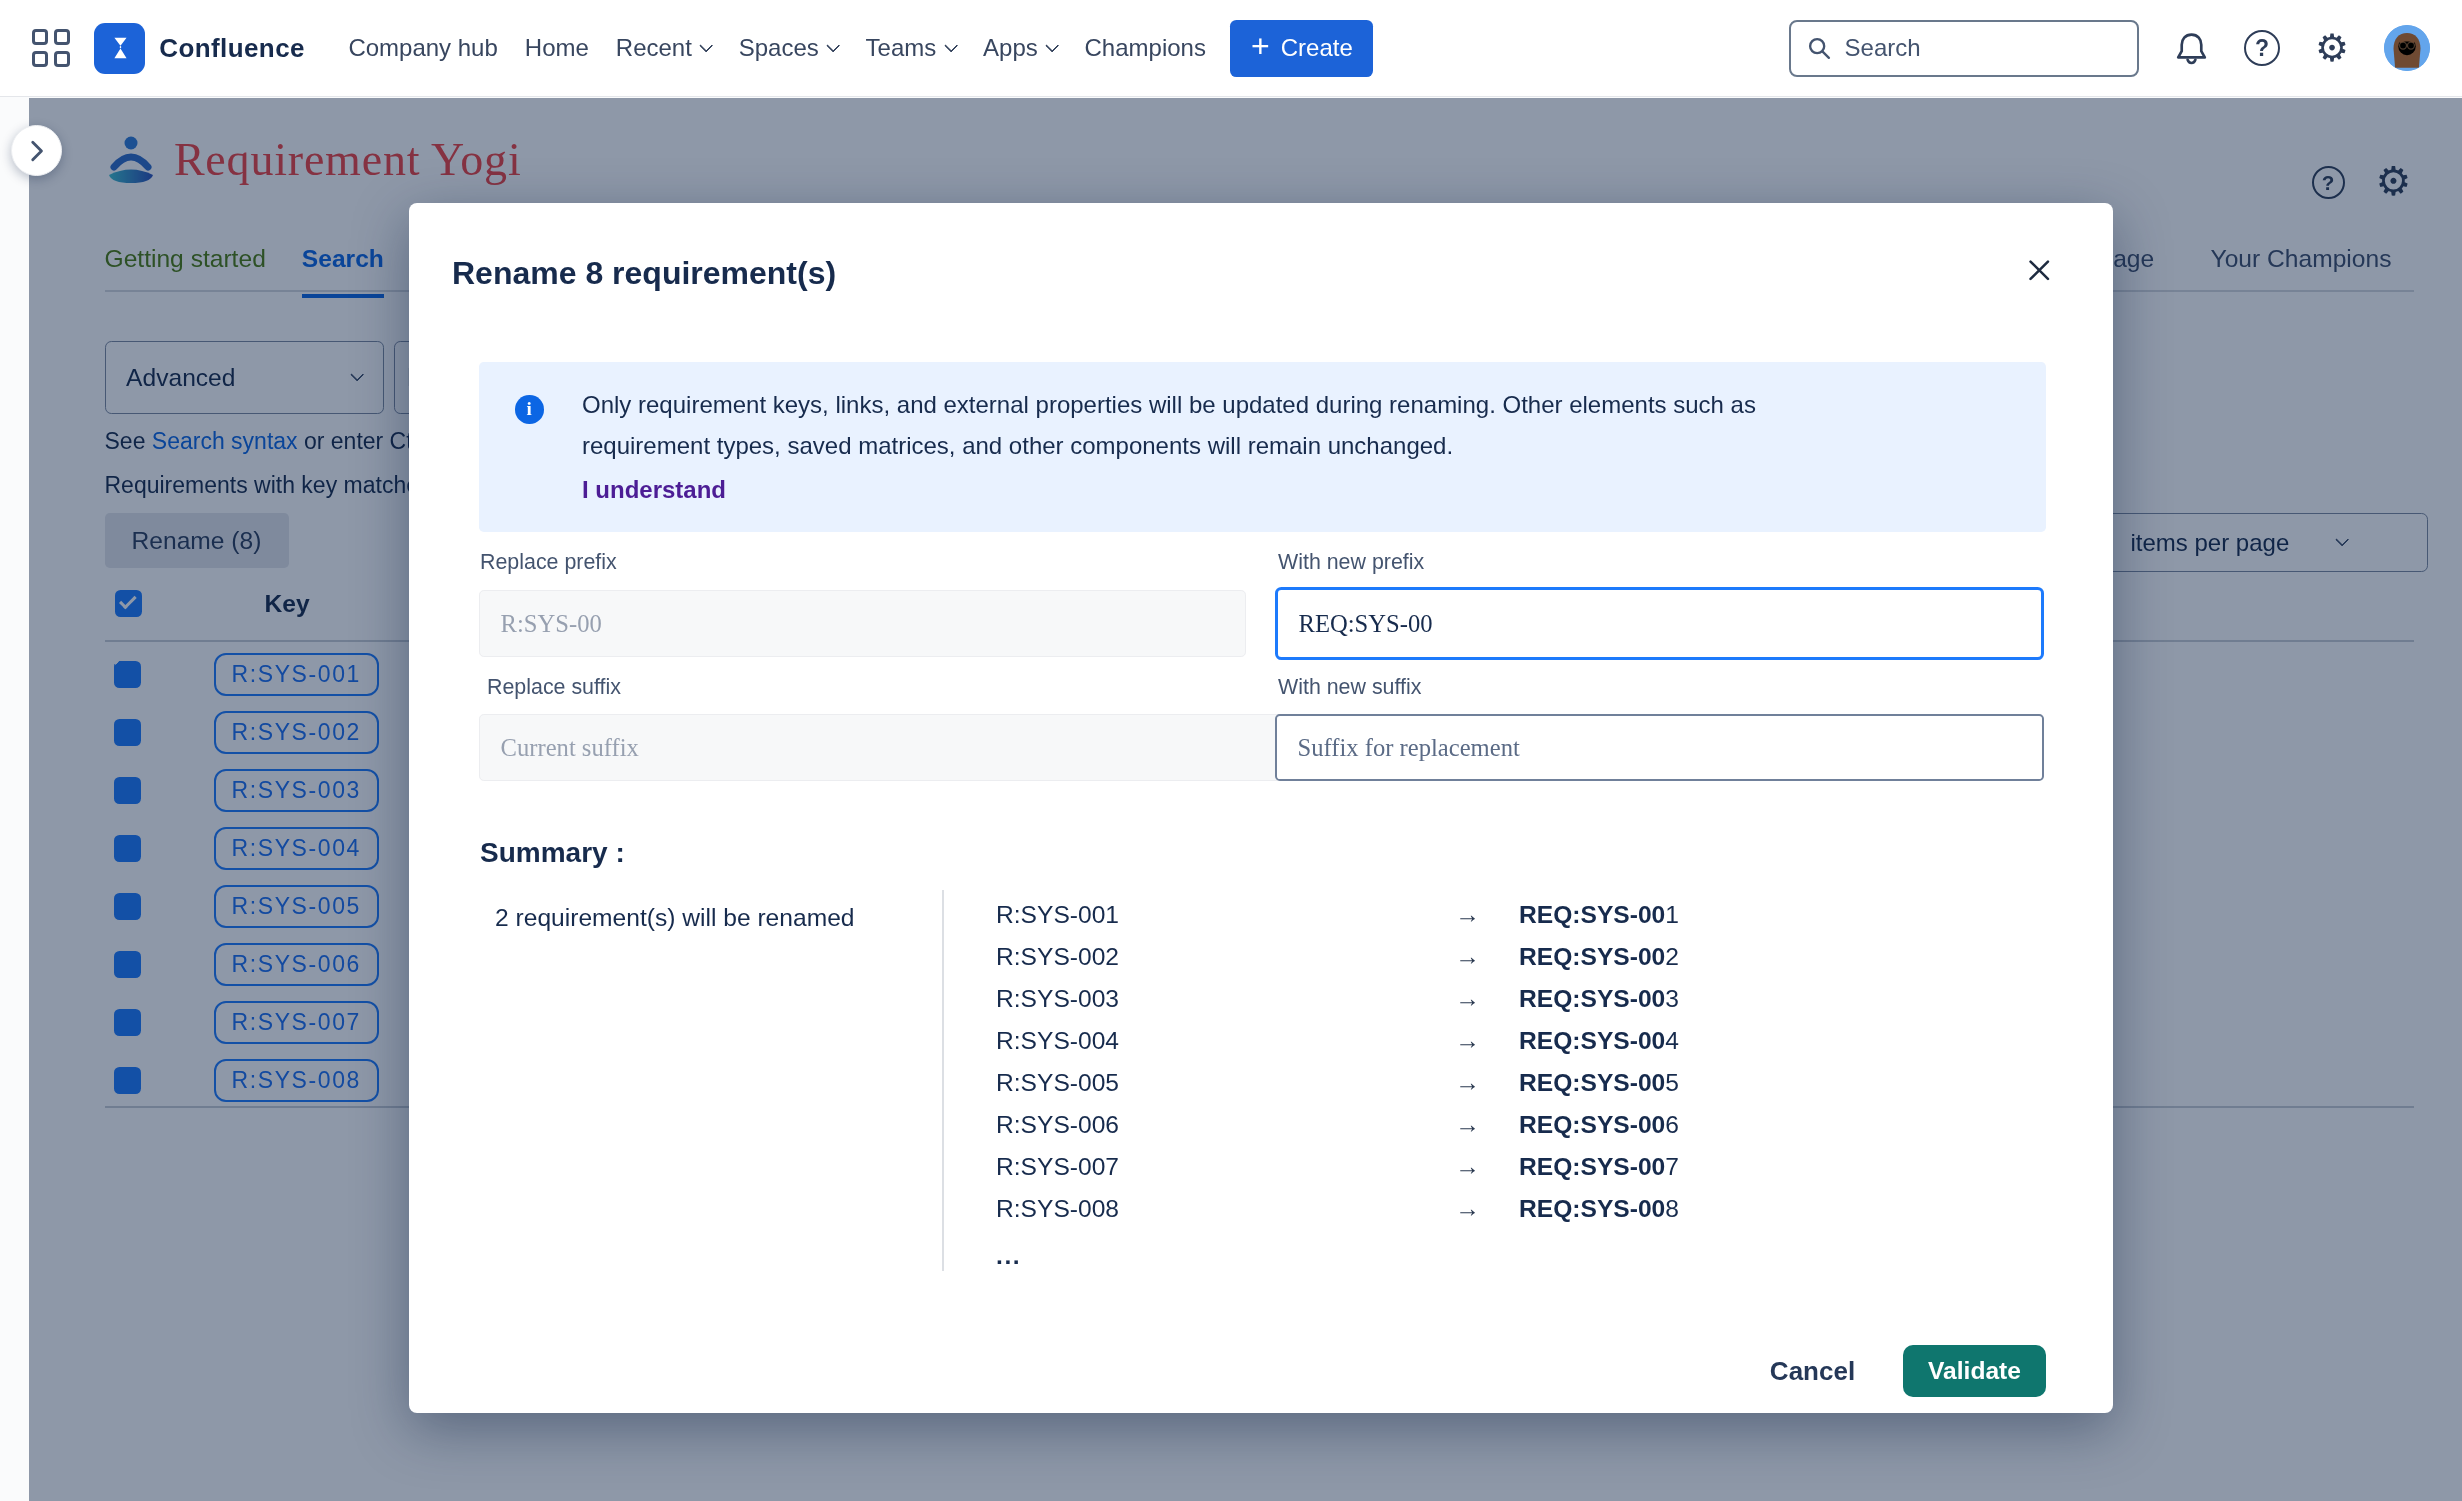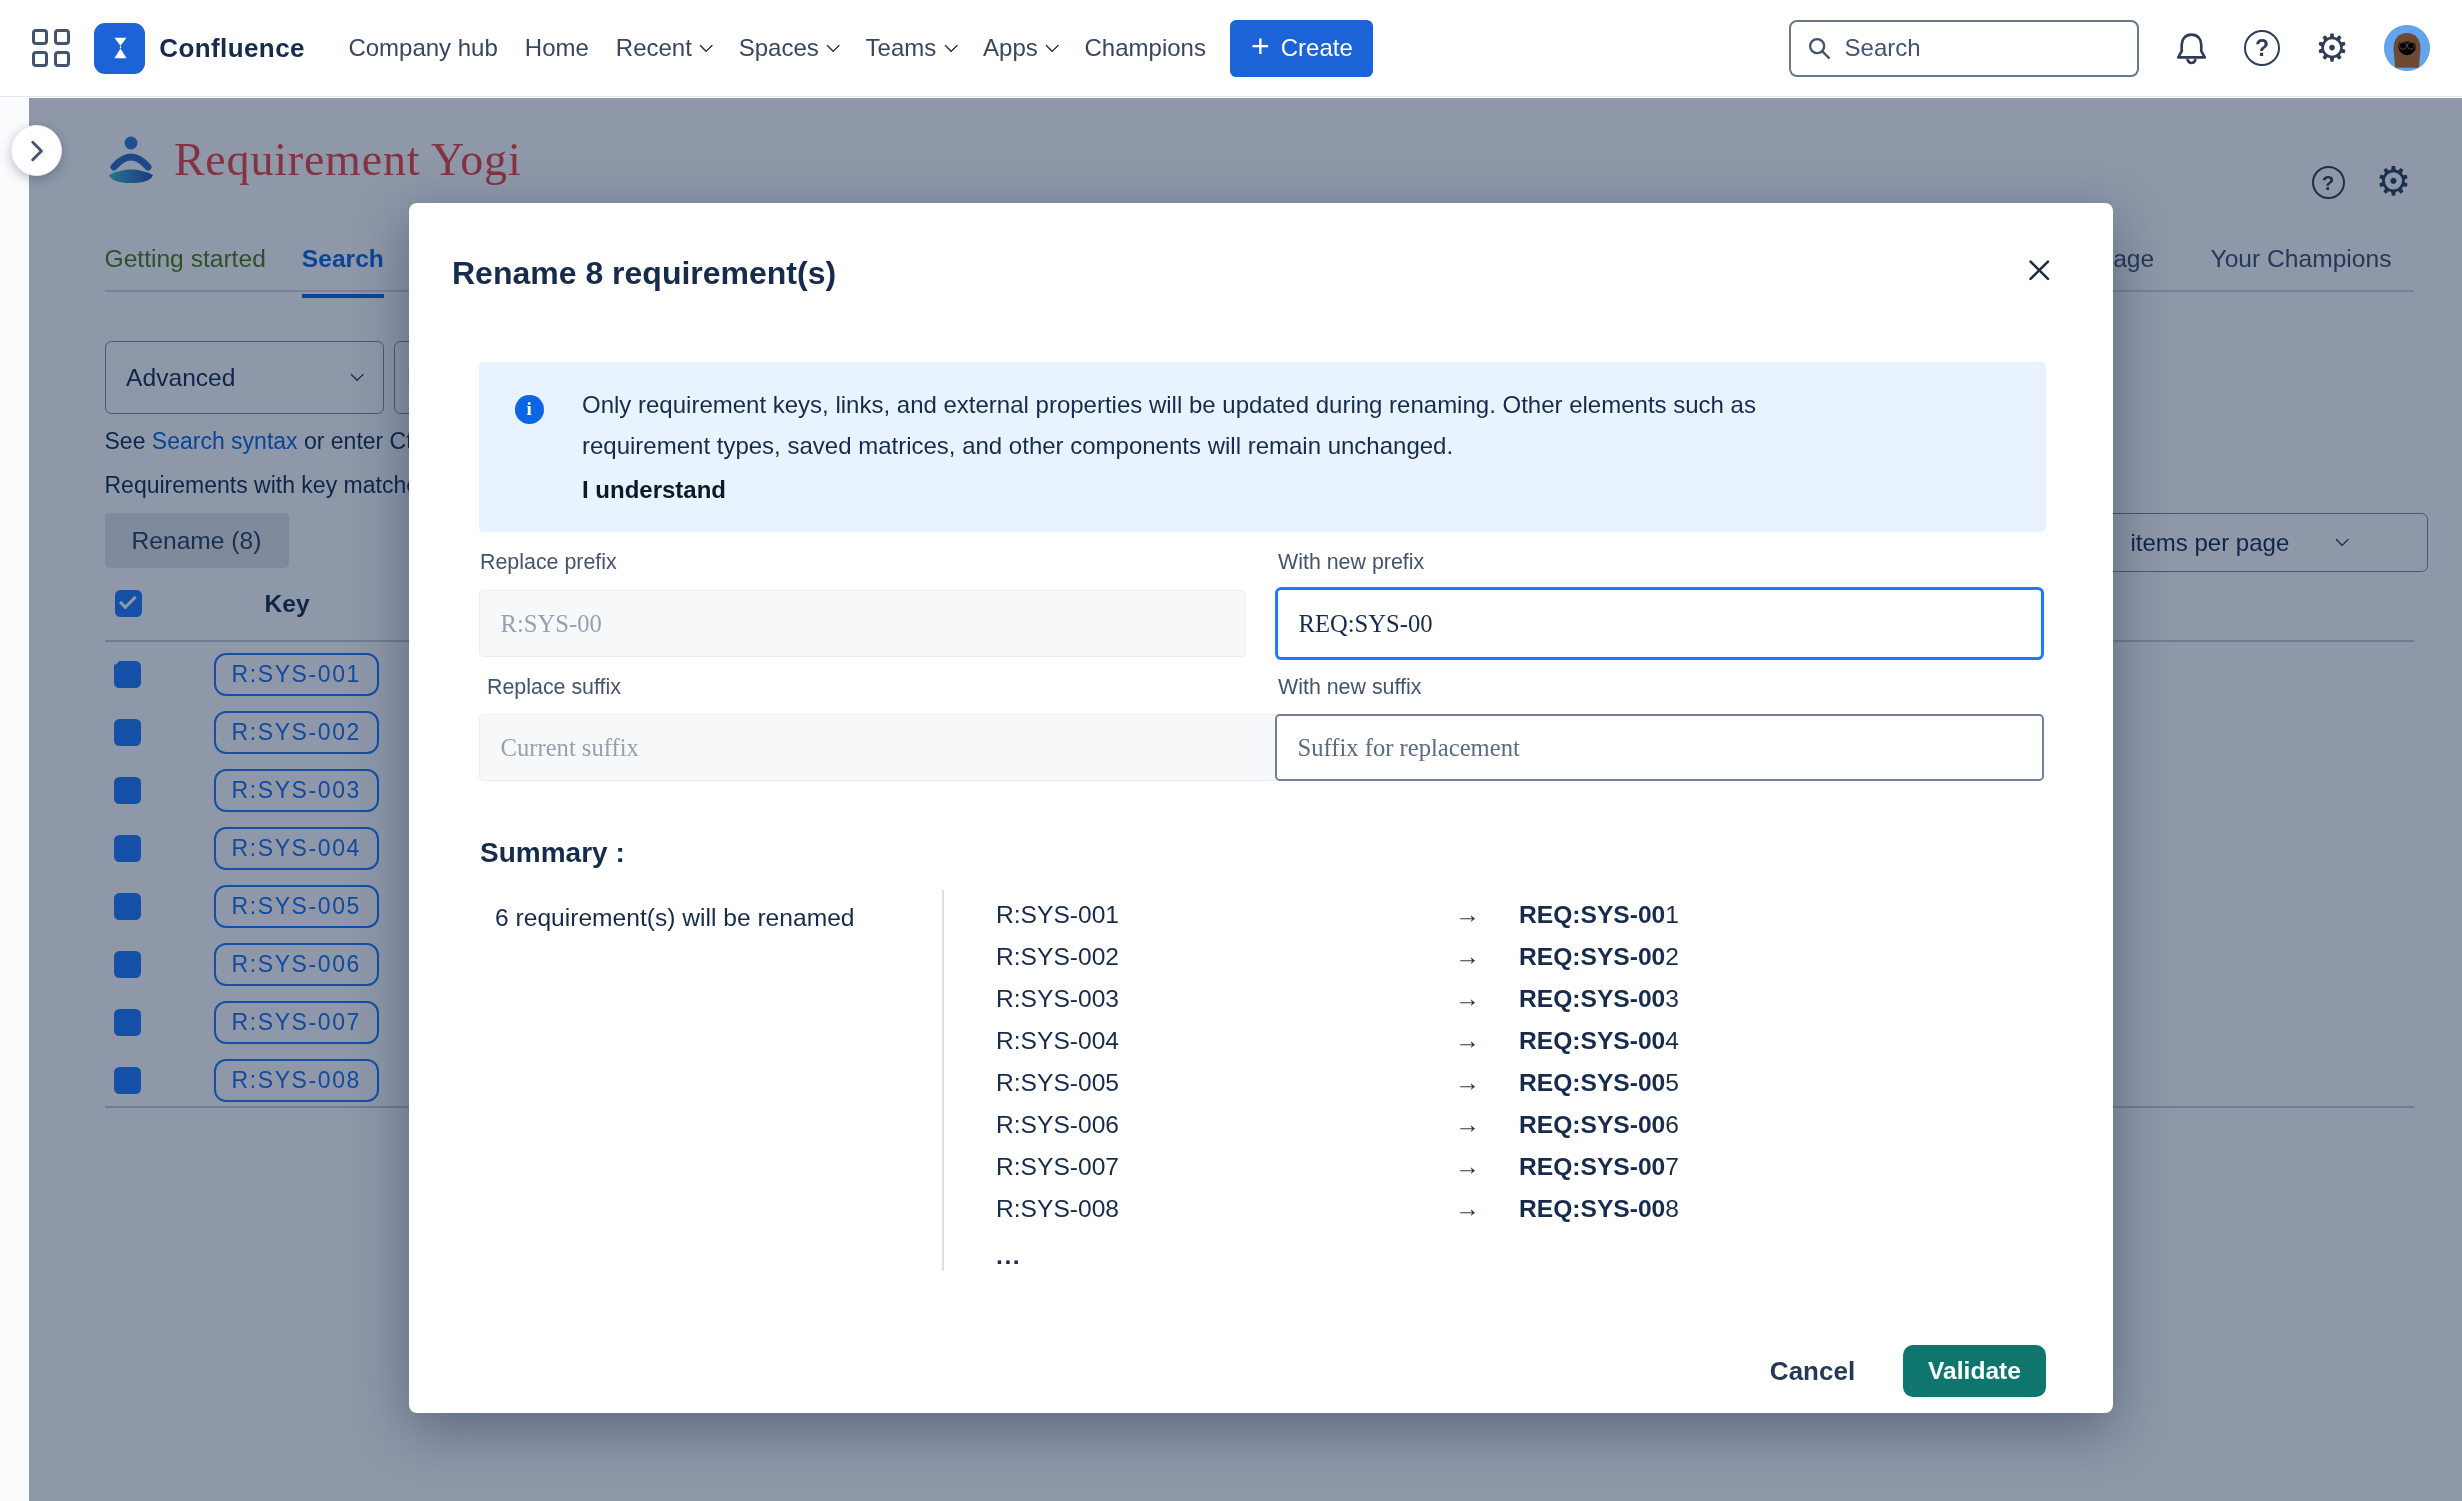--- a/index.html
+++ b/index.html
@@ -97,21 +97,21 @@
   .modal-close { left:1609px; top:46px; width:43px; height:43px; background:none; border:none; cursor:pointer;
                  display:flex; align-items:center; justify-content:center; }
   .modal-close * { position:static; }
 
   .info-box { left:70px; top:159px; width:1567px; height:170px; background:#E9F2FF; border-radius:4.8px; }
   .info-icon { left:36px; top:33px; width:28.5px; height:28.5px; border-radius:50%; background:#0C66E4; color:#fff;
                display:flex; align-items:center; justify-content:center; font-size:19px; font-weight:bold;
                font-family:"Liberation Serif",serif; }
   .info-text { left:103px; top:22px; width:1379px; font-size:24px; line-height:41px; color:#172B4D; }
   .info-text span { position:static; display:block; }
-  .understand { left:103px; top:114px; font-size:24px; font-weight:bold; color:#0f172a; text-decoration:none; cursor:pointer; }
+  .understand { left:103px; top:114px; font-size:24px; font-weight:bold; color:#4c1d95; text-decoration:none; cursor:pointer; }
 
   .flabel { font-size:21.4px; color:#44546F; }
   .lbl-rp { left:71px;  top:347px; }  .lbl-np { left:869px; top:347px; }
   .lbl-rs { left:78px;  top:472px; }  .lbl-ns { left:869px; top:472px; }
   .m-input { height:67px; border-radius:4.8px; font-size:24.6px; font-family:Liberation Serif, serif; padding:0 20.6px; outline:none; }
   .in-muted { background:#F7F8F9; border:1.6px solid #ECEDF0; color:#172B4D; }
   .in-muted::placeholder { color:#97A0B0; }
   .in-rp { left:70px; top:387px; width:767px; }
   .in-np { left:866px; top:384px; width:769px; height:73px; background:#fff; border:3.2px solid #1D7AFC;
            border-radius:6.3px; color:#172B4D; }
@@ -333,21 +333,21 @@
   <label class="flabel lbl-np">With new prefix</label>
   <input class="m-input in-muted in-rp" placeholder="R:SYS-00" style="">
   <input class="m-input in-np" value="REQ:SYS-00" style="">
 
   <label class="flabel lbl-rs">Replace suffix</label>
   <label class="flabel lbl-ns">With new suffix</label>
   <input class="m-input in-muted in-rs" placeholder="Current suffix" style="">
   <input class="m-input in-ns" placeholder="Suffix for replacement" style="">
 
   <h2 class="summary-hd">Summary :</h2>
-  <div class="count-line">6 requirement(s) will be renamed</div>
+  <div class="count-line">2 requirement(s) will be renamed</div>
   <div class="v-div"></div>
   <div class="summary-rows" id="summary-rows">
       <div class="srow">
         <span class="s-old">R:SYS-001</span>
         <span class="s-arrow">→</span>
         <span class="s-new"><b>REQ:SYS-00</b><span>1</span></span>
       </div>
       <div class="srow">
         <span class="s-old">R:SYS-002</span>
         <span class="s-arrow">→</span>

